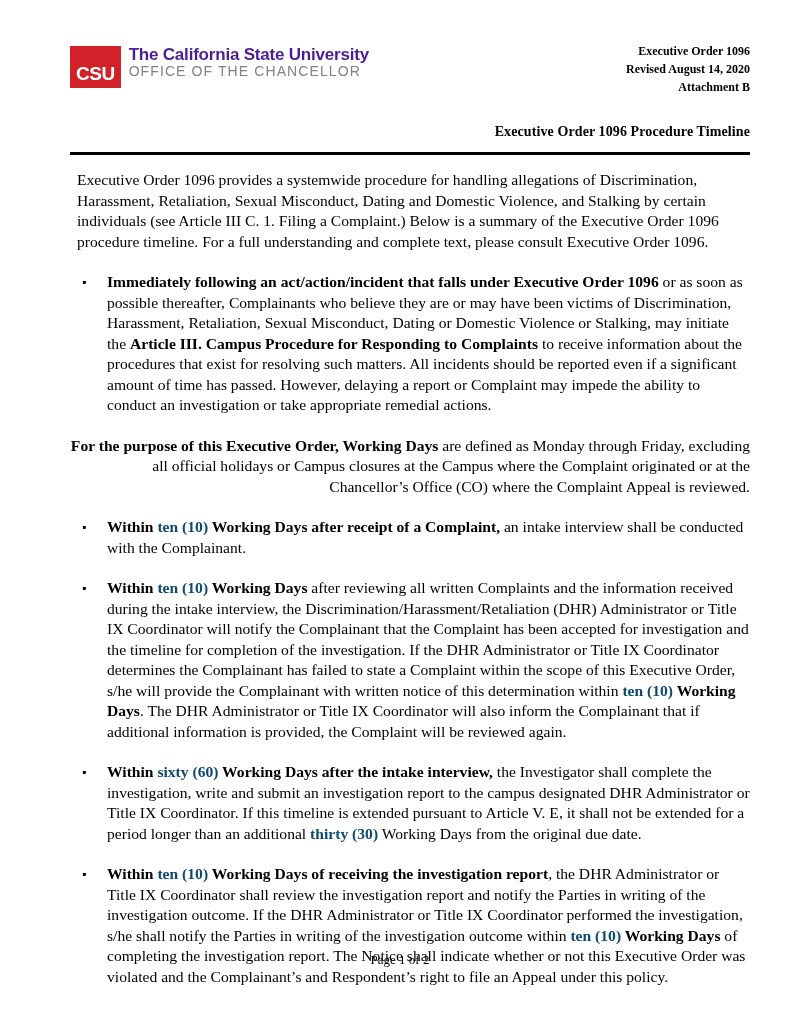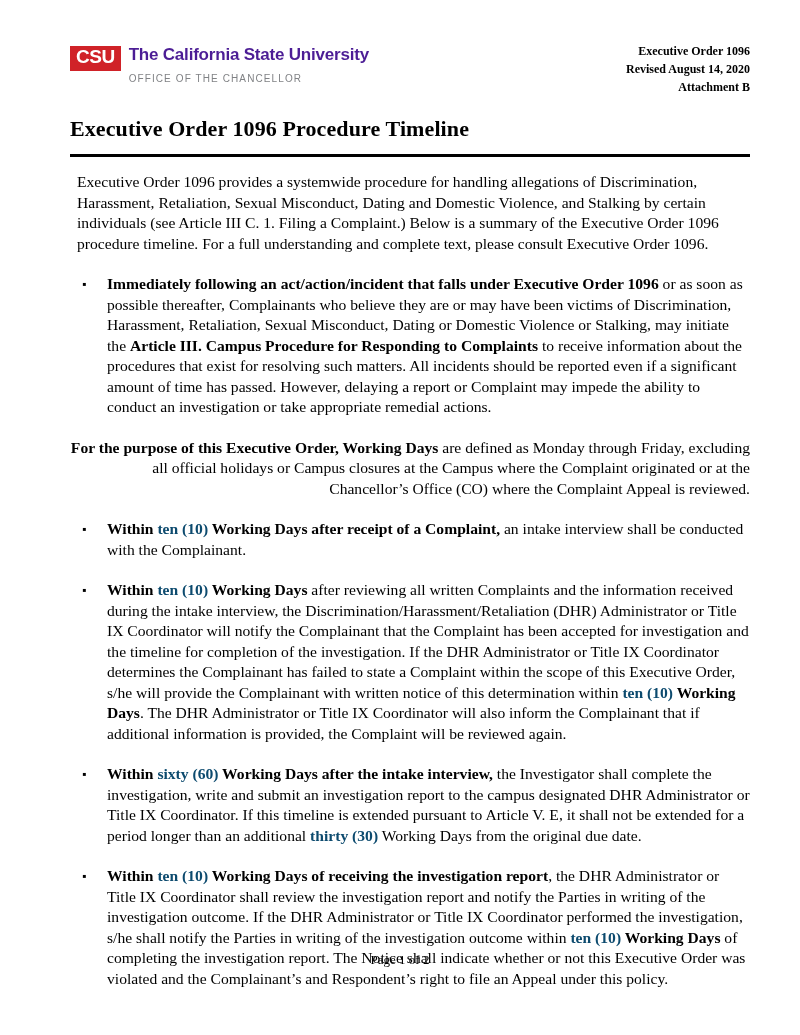--- a/index.html
+++ b/index.html
@@ -42,21 +42,21 @@
     margin-top: 6px;
   }
   .csu-mark {
     background: #D02228;
     color: #ffffff;
     font-family: "Liberation Sans", "DejaVu Sans", sans-serif;
     font-weight: bold;
     font-size: 19px;
     letter-spacing: -0.5px;
     line-height: 1;
-    padding: 2px 6px 6px 6px;
+    padding: 19px 6px 6px 6px;
     height: 17px;
     display: flex;
     align-items: center;
     justify-content: center;
   }
   .logo-words {
     margin-left: 8px;
     display: flex;
     flex-direction: column;
     justify-content: flex-start;
@@ -64,40 +64,40 @@
   .logo-title {
     font-family: Liberation Sans, sans-serif;
     font-weight: bold;
     font-size: 17px;
     line-height: 17px;
     color: #4c1d95;
     letter-spacing: -0.2px;
   }
   .logo-sub {
     font-family: "Liberation Sans", "DejaVu Sans", sans-serif;
-    font-size: 10px;
+    font-size: 14px;
     line-height: 13px;
     letter-spacing: 1.1px;
     color: #808285;
-    margin-top: 9px;
+    margin-top: 2px;
   }
   .header-right {
     text-align: right;
     font-weight: bold;
     font-size: 12px;
     line-height: 18px;
     padding-top: 2px;
   }
 
   
   .doc-title {
-    text-align: left;
-    font-weight: bold;
-    font-size: 22px;
-    margin-top: 16px;
+    text-align: right;
+    font-weight: bold;
+    font-size: 14px;
+    margin-top: 24px;
     letter-spacing: 0.1px;
   }
   .rule {
     border: 0;
     border-top: 3px solid #000000;
     margin: 12px 0 0 0;
     width: 100%;
   }
 
   

